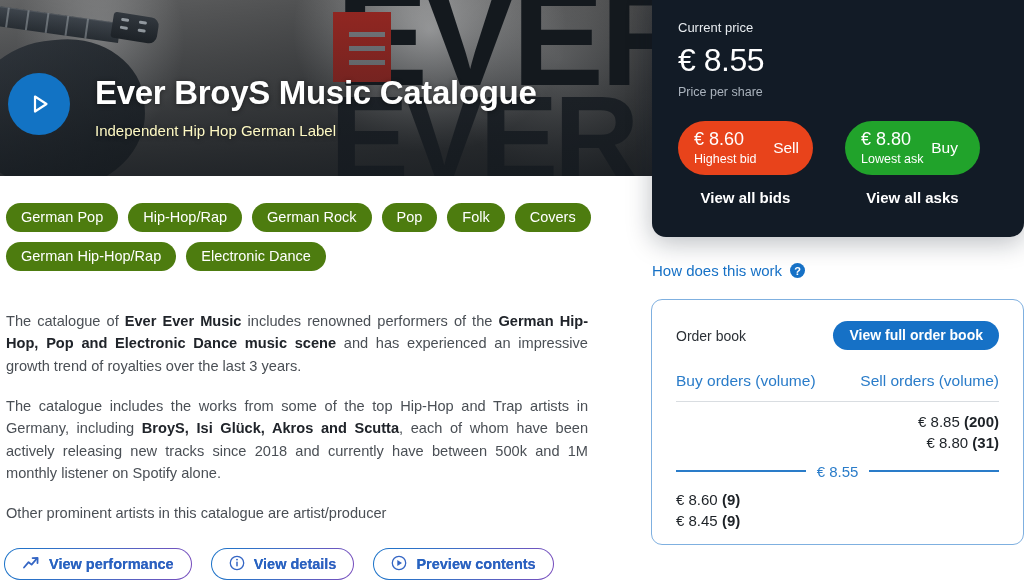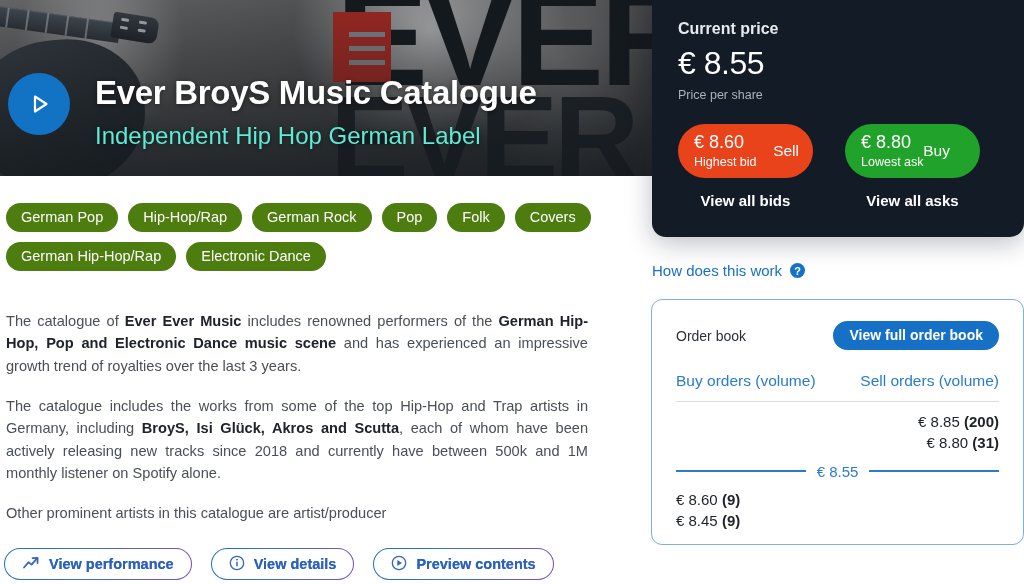--- a/index.html
+++ b/index.html
@@ -69,21 +69,21 @@
     border-radius: 50%; background: #1273c4;
     display: flex; align-items: center; justify-content: center;
   }
   .hero-title {
     position: absolute; left: 95px; top: 74px;
     font-size: 33px; font-weight: 700; color: #ffffff; letter-spacing: -.3px;
     text-shadow: 0 1px 5px rgba(0,0,0,.45);
   }
   .hero-sub {
     position: absolute; left: 95px; top: 122px;
-    font-size: 24px; font-weight: 400; color: #5eead4;
+    font-size: 15px; font-weight: 400; color: #fef9c3;
     text-shadow: 0 1px 5px rgba(0,0,0,.45);
   }
 
   
   .tags { position: absolute; left: 6px; top: 203px; width: 630px;
           display: flex; flex-wrap: wrap; gap: 10px 10px; }
   .tag {
     background: #4d7c0f; color: #ffffff; border-radius: 16px;
     padding: 6px 15px 7px; font-size: 14.5px; white-space: nowrap;
   }
@@ -105,36 +105,36 @@
     background-origin: border-box; background-clip: padding-box, border-box;
   }
   .gbtn .glabel { background: linear-gradient(100deg,#1a6fc6,#5a5fc2); -webkit-background-clip: text; background-clip: text; color: #2a62c0; }
 
   
   .price-card {
     position: absolute; left: 652px; top: -14px; width: 372px; height: 251px;
     background: #121b26; border-radius: 14px; padding: 34px 26px 0 26px;
     box-shadow: 0 6px 26px rgba(10,20,35,.28);
   }
-  .pc-label { color: #e7ebef; font-size: 16px; font-weight: bold; }
+  .pc-label { color: #e7ebef; font-size: 13px; }
   .pc-row { display: flex; align-items: baseline; gap: 14px; margin-top: 7px; }
   .pc-price { color: #ffffff; font-size: 32px; font-weight: 400; letter-spacing: -.5px; }
   .pc-delta { color: #e8431b; font-size: 18.5px; display: flex; align-items: center; gap: 8px; }
   .pc-sub { color: #aab3bd; font-size: 12.5px; margin-top: 6px; }
   .pills { display: flex; gap: 32px; margin-top: 22px; }
   .pill {
     width: 135px; height: 54px; border-radius: 27px; position: relative;
     display: flex; align-items: center; color: #fff; padding: 0 16px;
   }
   .pill.sell { background: #e8431b; }
   .pill.buy  { background: #21a32b; }
   .pill .amt { font-size: 18px; line-height: 1.05; }
   .pill .cap { font-size: 12.5px; margin-top: 3px; }
   .pill .act { position: absolute; right: 14px; top: 50%; transform: translateY(-50%); font-size: 15.5px; }
-  .pill.buy .act { right: 30px; }
+  .pill.buy .act { right: 22px; }
   .pill.buy .amt, .pill.buy .cap { margin-left: 0px; }
   .viewlinks { display: flex; gap: 32px; margin-top: 14px; }
   .viewlink { width: 135px; text-align: center; color: #ffffff; font-size: 15px; font-weight: 700; }
 
   
   .hdtw { position: absolute; left: 652px; top: 262px; display: flex; align-items: center; gap: 8px;
           color: #1671c6; font-size: 15px; }
   .q-icon { width: 15px; height: 15px; border-radius: 50%; background: #1671c6; color: #fff;
             font-size: 11px; font-weight: 700; display: flex; align-items: center; justify-content: center; }
 

